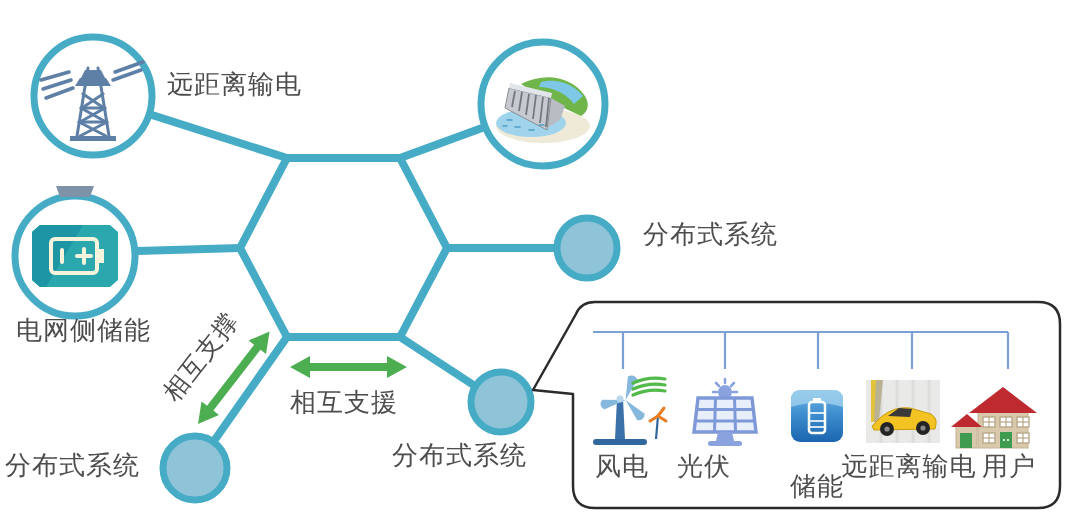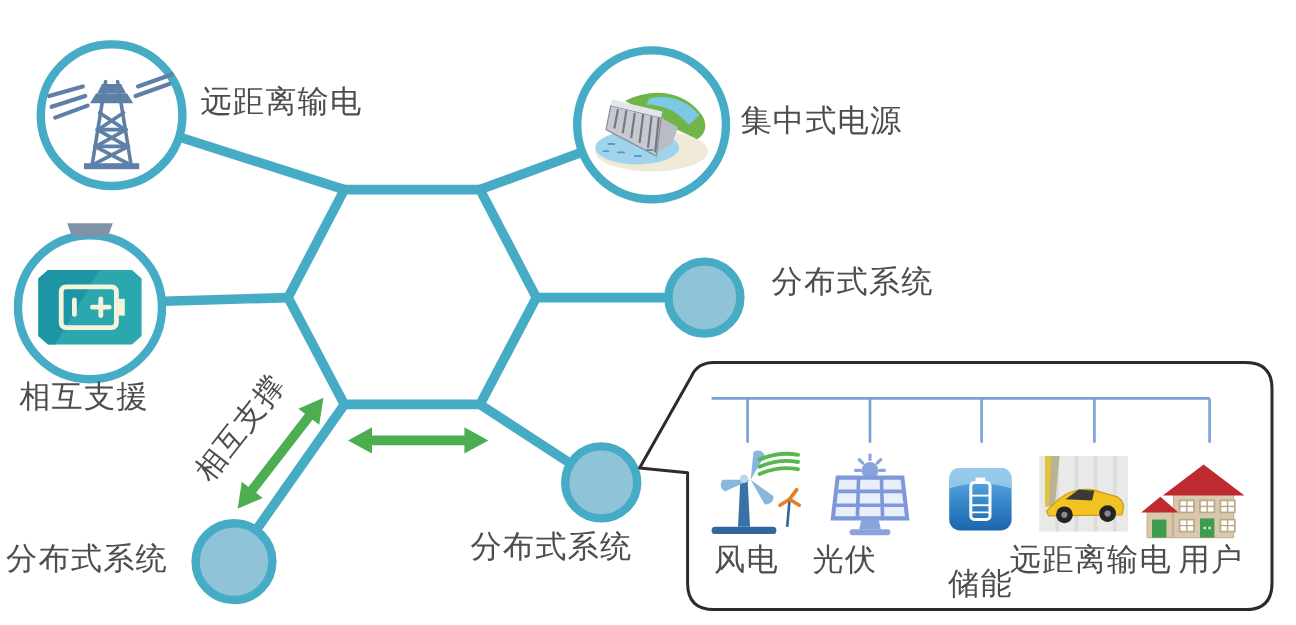--- a/index.html
+++ b/index.html
@@ -215,27 +215,27 @@
       <line x1="23" y1="17" x2="23" y2="27"></line>
           <line x1="17" y1="22" x2="29" y2="22"></line>
     </g>
     <rect x="0" y="16" width="12" height="16" fill="#3e9b4f"></rect>
     <rect x="3" y="23" width="2" height="2" fill="#d9f0dc"></rect>
     <rect x="7" y="23" width="2" height="2" fill="#d9f0dc"></rect>
   </g>
 </svg>
 
   <div class="lbl" style="left:167px;top:70px">远距离输电</div>
-  <div class="lbl" style="left:617px;top:86px">集中式电源</div>
-  <div class="lbl" style="left:16px;top:316px">相互支援</div>
+  <div class="lbl" style="left:16px;top:316px">电网侧储能</div>
   <div class="lbl" style="left:643px;top:220px">分布式系统</div>
   <div class="lbl" style="left:5px;top:451px">分布式系统</div>
   <div class="lbl" style="left:392px;top:441px">分布式系统</div>
 
   <div class="lbl small rot" style="left:201px;top:357px">相互支撑</div>
+  <div class="lbl" style="left:290px;top:388px">相互支援</div>
 
   <div class="lbl ctr" style="left:622px;top:452px">风电</div>
   <div class="lbl ctr" style="left:704px;top:452px">光伏</div>
   <div class="lbl ctr" style="left:817px;top:472px">储能</div>
   <div class="lbl ctr" style="left:909px;top:452px">远距离输电</div>
   <div class="lbl ctr" style="left:1009px;top:452px">用户</div>
 
 </div>
 
 </body></html>

